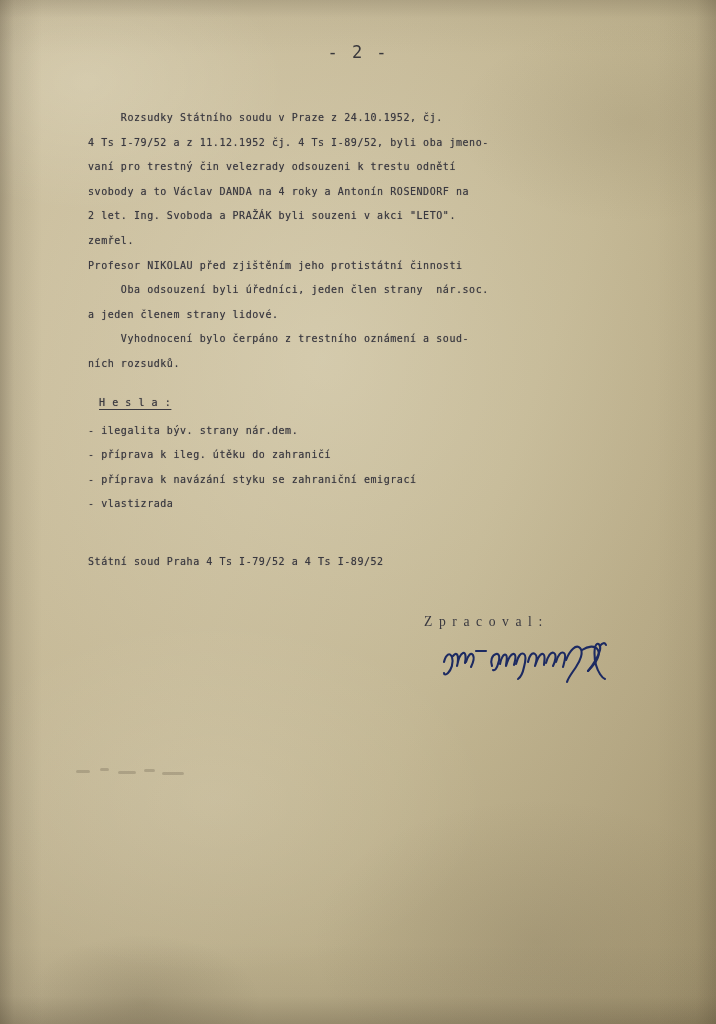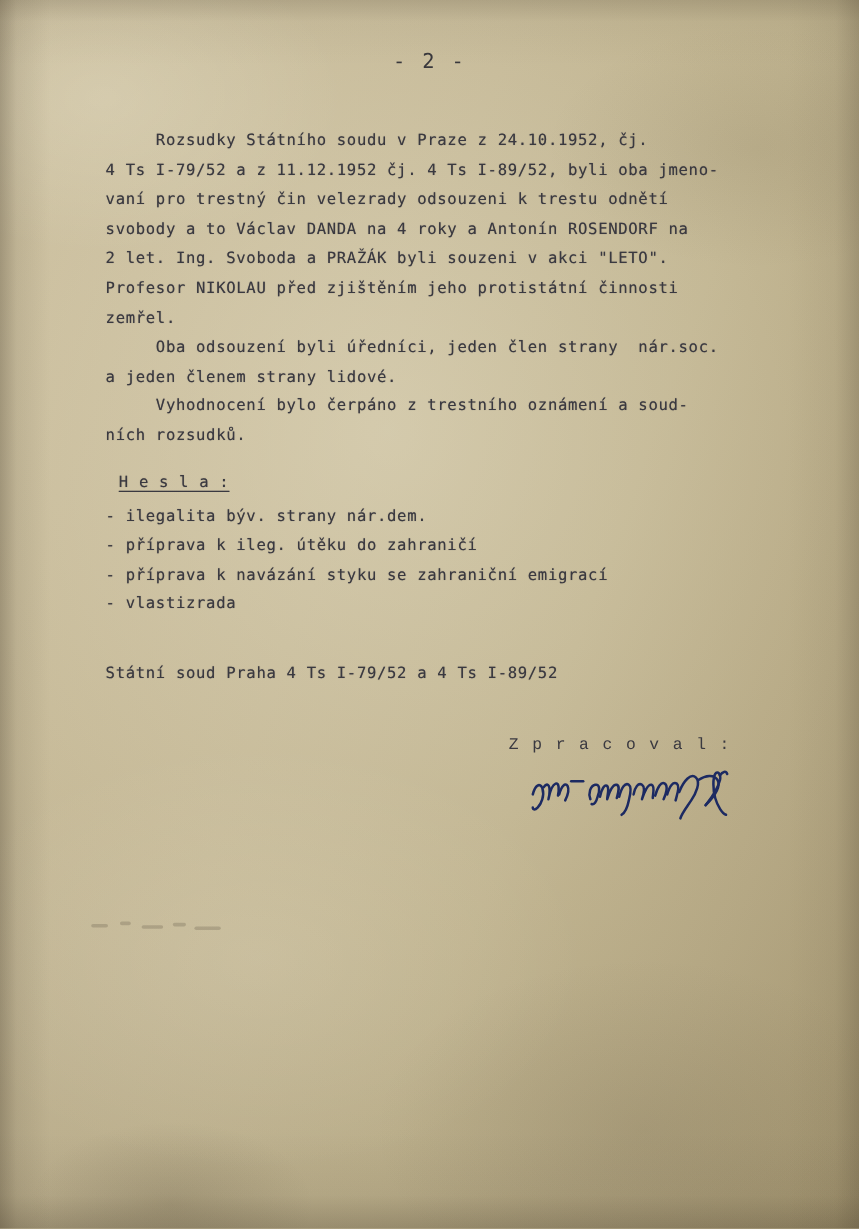--- a/index.html
+++ b/index.html
@@ -71,21 +71,21 @@
     color: #39383c;
     font-family: "DejaVu Sans Mono", monospace;
   }
 
   .typed {
     position: absolute;
     left: 88px;
     top: 106px;
     width: 600px;
     color: #3a3940;
-    font-size: 13px;
+    font-size: 10px;
     line-height: 24.6px;
     letter-spacing: 0.55px;
     font-family: "DejaVu Sans Mono", monospace;
     text-shadow: 0 0 0.7px rgba(45,44,52,0.55);
   }
 
   .ln {
     white-space: pre;
     display: block;
     height: 24.6px;
@@ -107,21 +107,21 @@
     margin-top: 34px;
   }
 
   .signature-label {
     position: absolute;
     left: 424px;
     top: 614px;
     color: #3a3940;
     font-size: 13.6px;
     letter-spacing: 1.6px;
-    font-family: Liberation Mono, monospace;
+    font-family: Liberation Serif, serif;
     white-space: pre;
   }
 
   .signature {
     position: absolute;
     left: 440px;
     top: 632px;
     width: 200px;
     height: 60px;
     color: #1c2a62;
@@ -158,22 +158,22 @@
     <div class="page-number">- 2 -</div>
 
     <div class="typed">
 
       <div>
         <span class="ln">     Rozsudky Státního soudu v Praze z 24.10.1952, čj.</span>
         <span class="ln">4 Ts I-79/52 a z 11.12.1952 čj. 4 Ts I-89/52, byli oba jmeno-</span>
         <span class="ln">vaní pro trestný čin velezrady odsouzeni k trestu odnětí</span>
         <span class="ln">svobody a to Václav DANDA na 4 roky a Antonín ROSENDORF na</span>
         <span class="ln">2 let. Ing. Svoboda a PRAŽÁK byli souzeni v akci "LETO".</span>
+        <span class="ln">zemřel.</span>
         <span class="ln">Profesor NIKOLAU před zjištěním jeho protistátní činnosti</span>
-        <span class="ln">zemřel.</span>
       </div>
 
       <div>
         <span class="ln">     Oba odsouzení byli úředníci, jeden člen strany  nár.soc.</span>
         <span class="ln">a jeden členem strany lidové.</span>
       </div>
 
       <div>
         <span class="ln">     Vyhodnocení bylo čerpáno z trestního oznámení a soud-</span>
         <span class="ln">ních rozsudků.</span>

